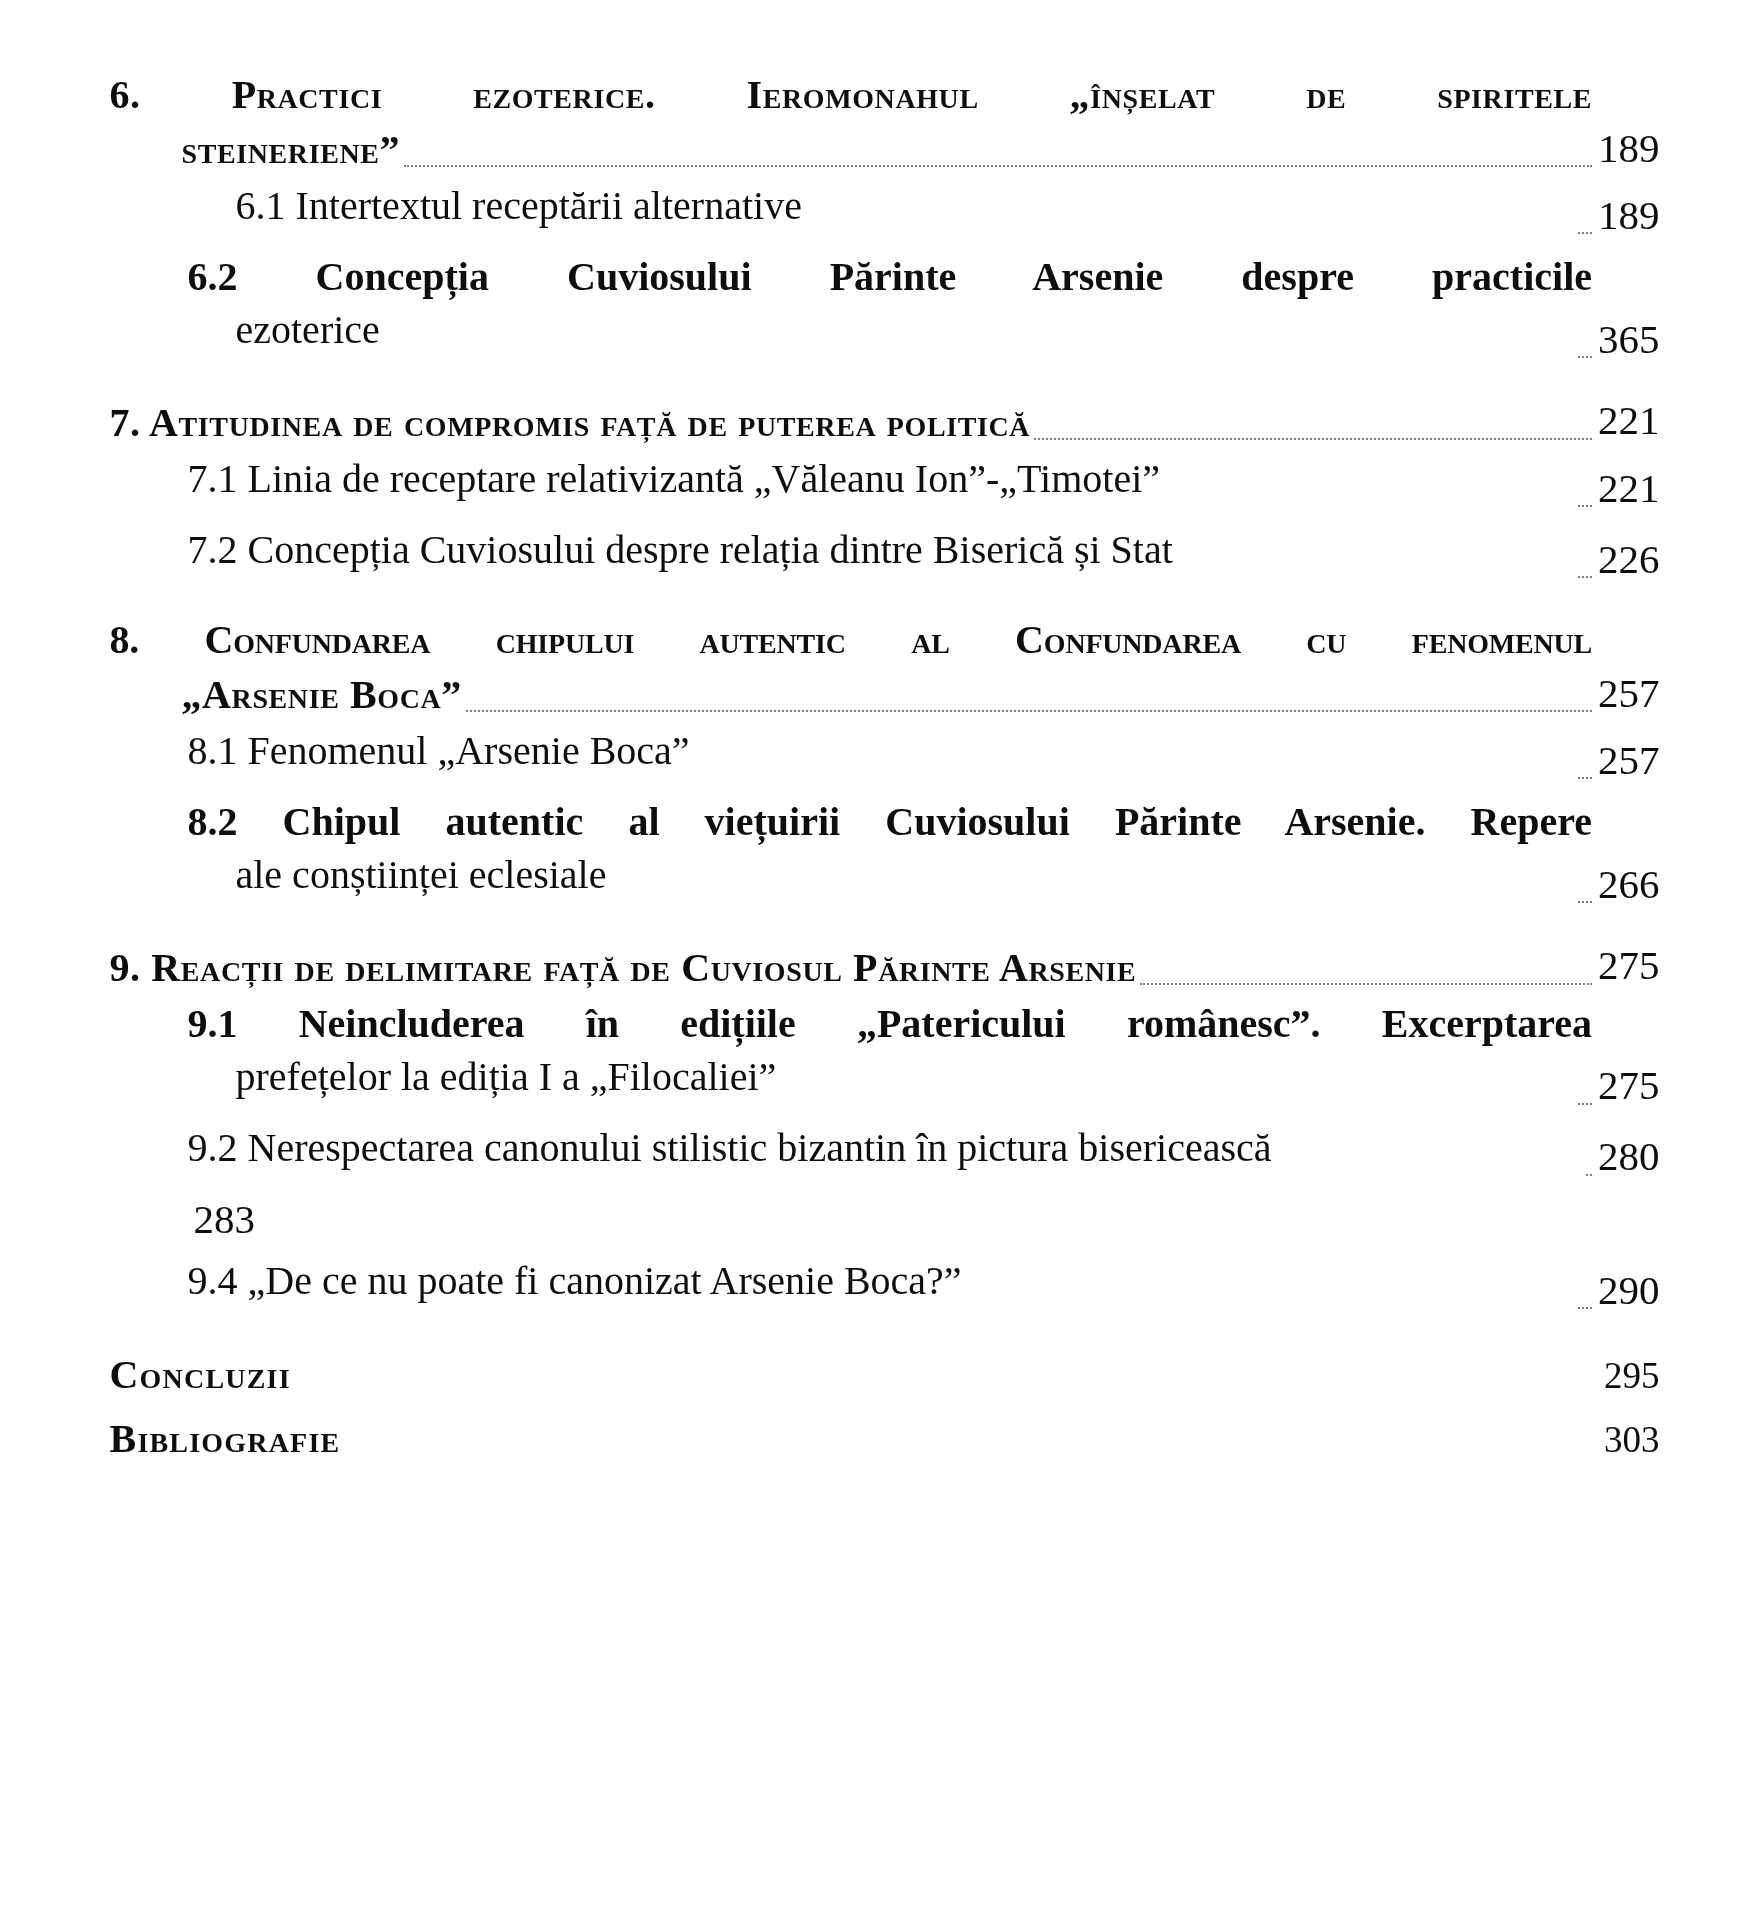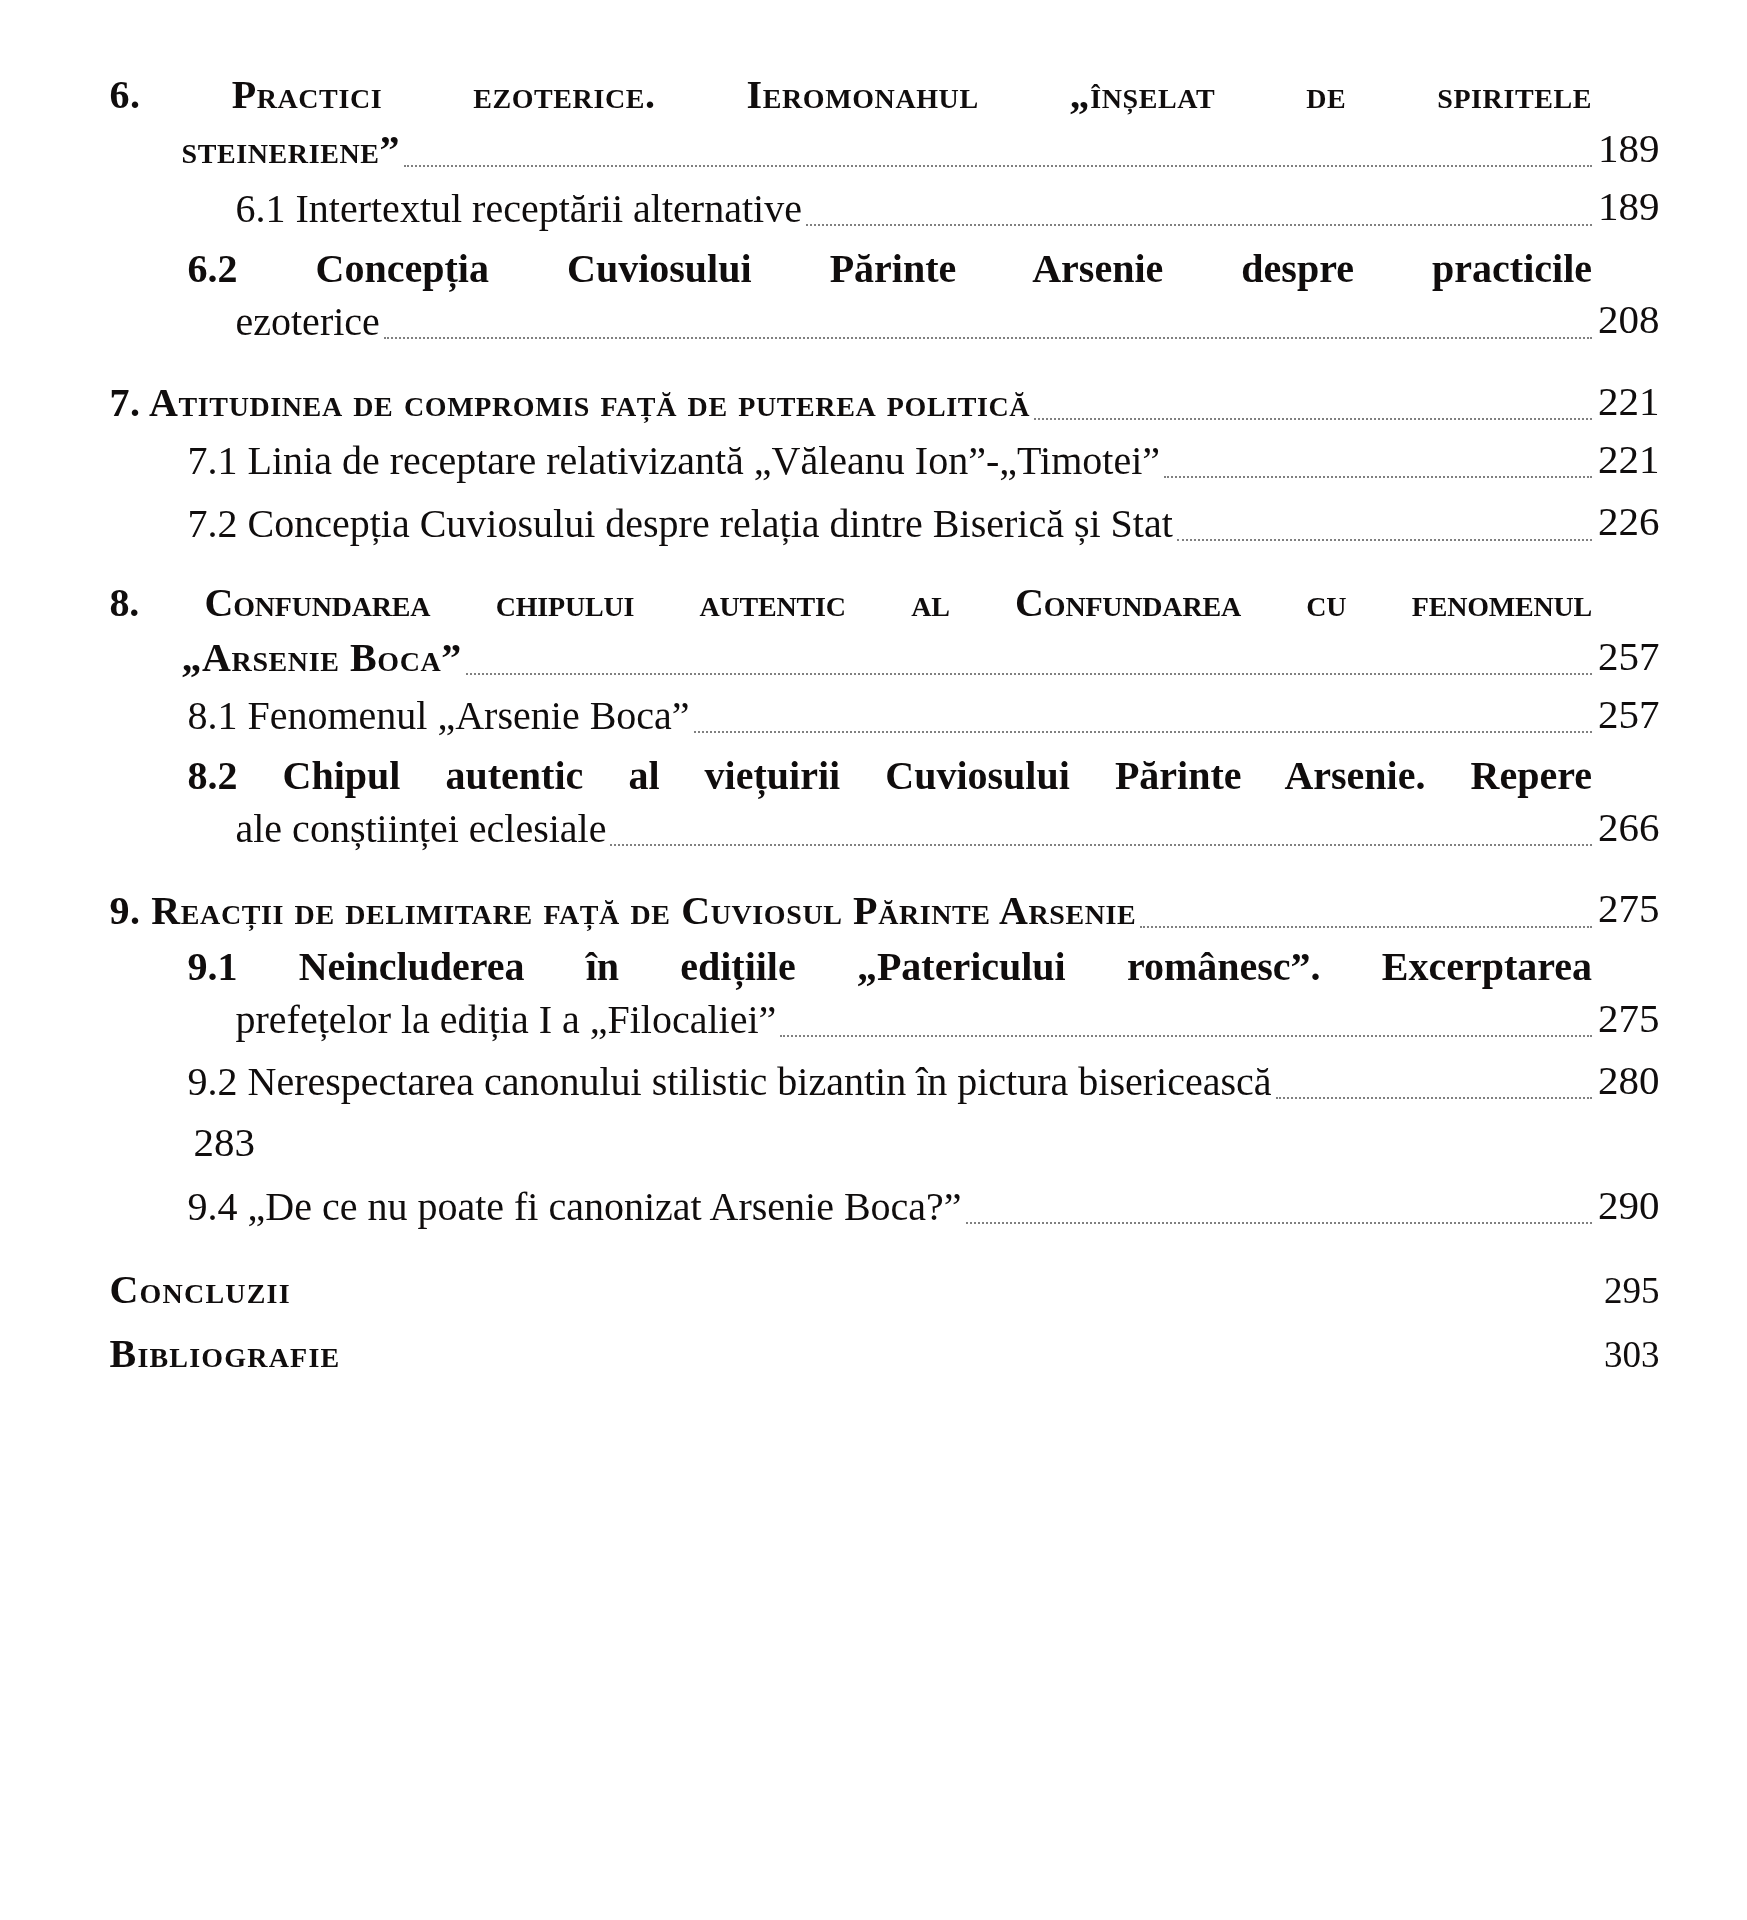--- a/index.html
+++ b/index.html
@@ -119,20 +119,21 @@
     display: block;
     text-align: justify;
     text-align-last: justify;
     margin-bottom: 1px;
     font-weight: bold;
   }
   .section .line2row {
     display: flex;
     align-items: flex-start;
     padding-left: 48px;
+    flex-direction: column;
   }
   .section .line2 { flex: 0 0 auto; white-space: nowrap; }
   .section .single { flex: 0 0 auto; white-space: nowrap; }
 
   
   .condensed { letter-spacing: -0.2px; }
 
   
   .backmatter {
     margin-top: 30px;
@@ -183,21 +184,21 @@
     </div>
 
     <div class="entry section">
       <div class="label-wrap">
         <span class="line1">6.2 Concepția Cuviosului Părinte Arsenie despre practicile</span>
         <span class="line2row">
           <span class="line2">ezoterice</span>
           <span class="leader"></span>
         </span>
       </div>
-      <span class="pageno">208</span>
+      <span class="pageno">365</span>
     </div>
 
     <div class="entry chapter">
       <div class="label-wrap">
         <span class="line2row" style="padding-left:0">
           <span class="line2"><span class="num">7.</span> <span class="title">Atitudinea de compromis față de puterea politică</span></span>
           <span class="leader"></span>
         </span>
       </div>
       <span class="pageno">221</span>

